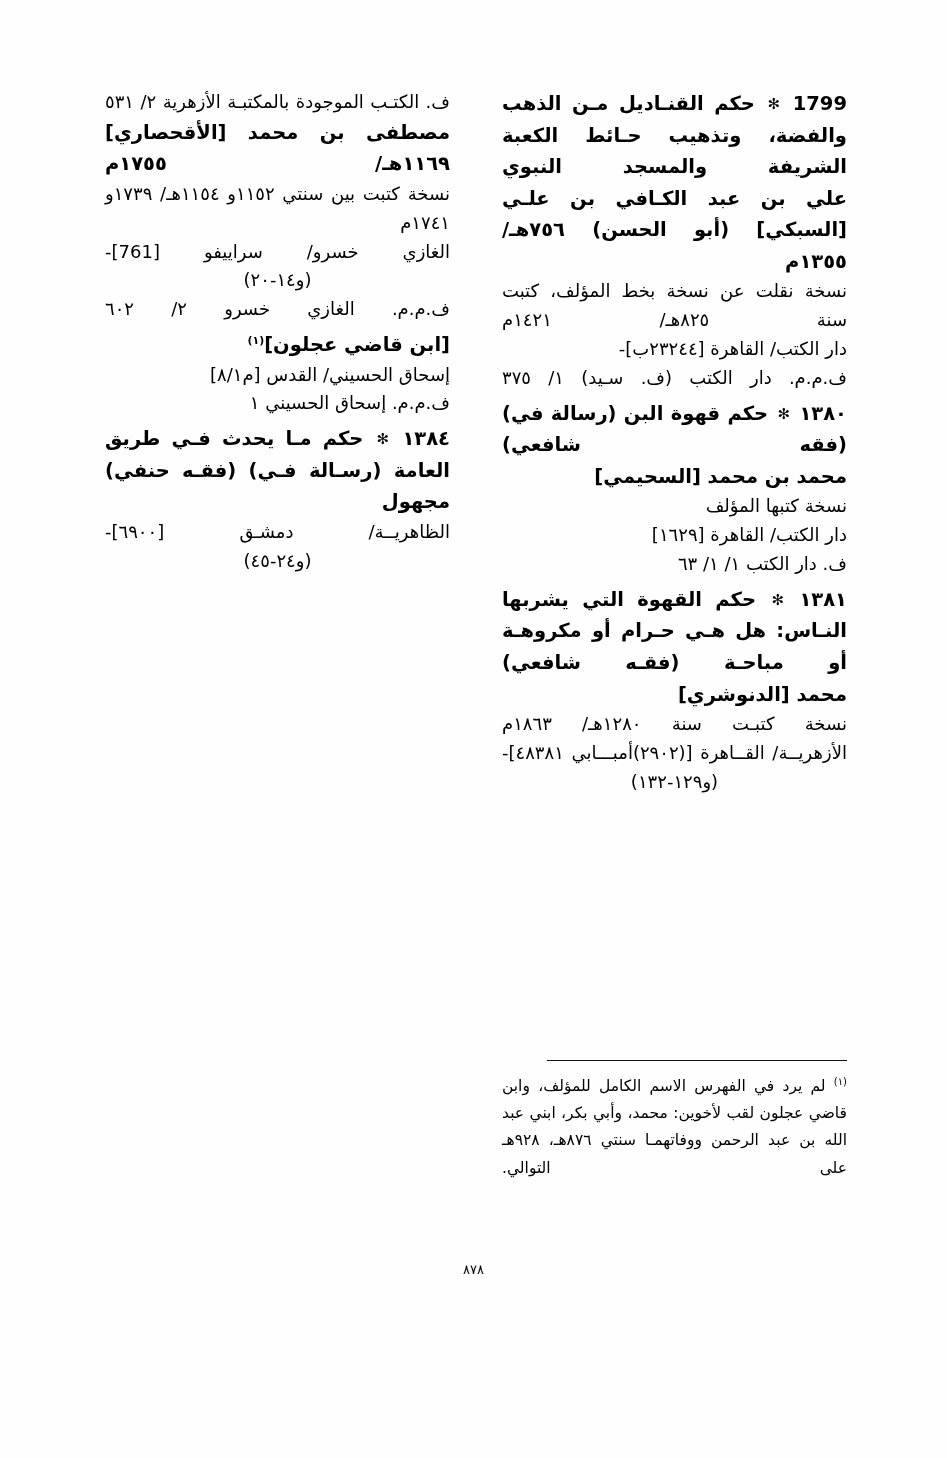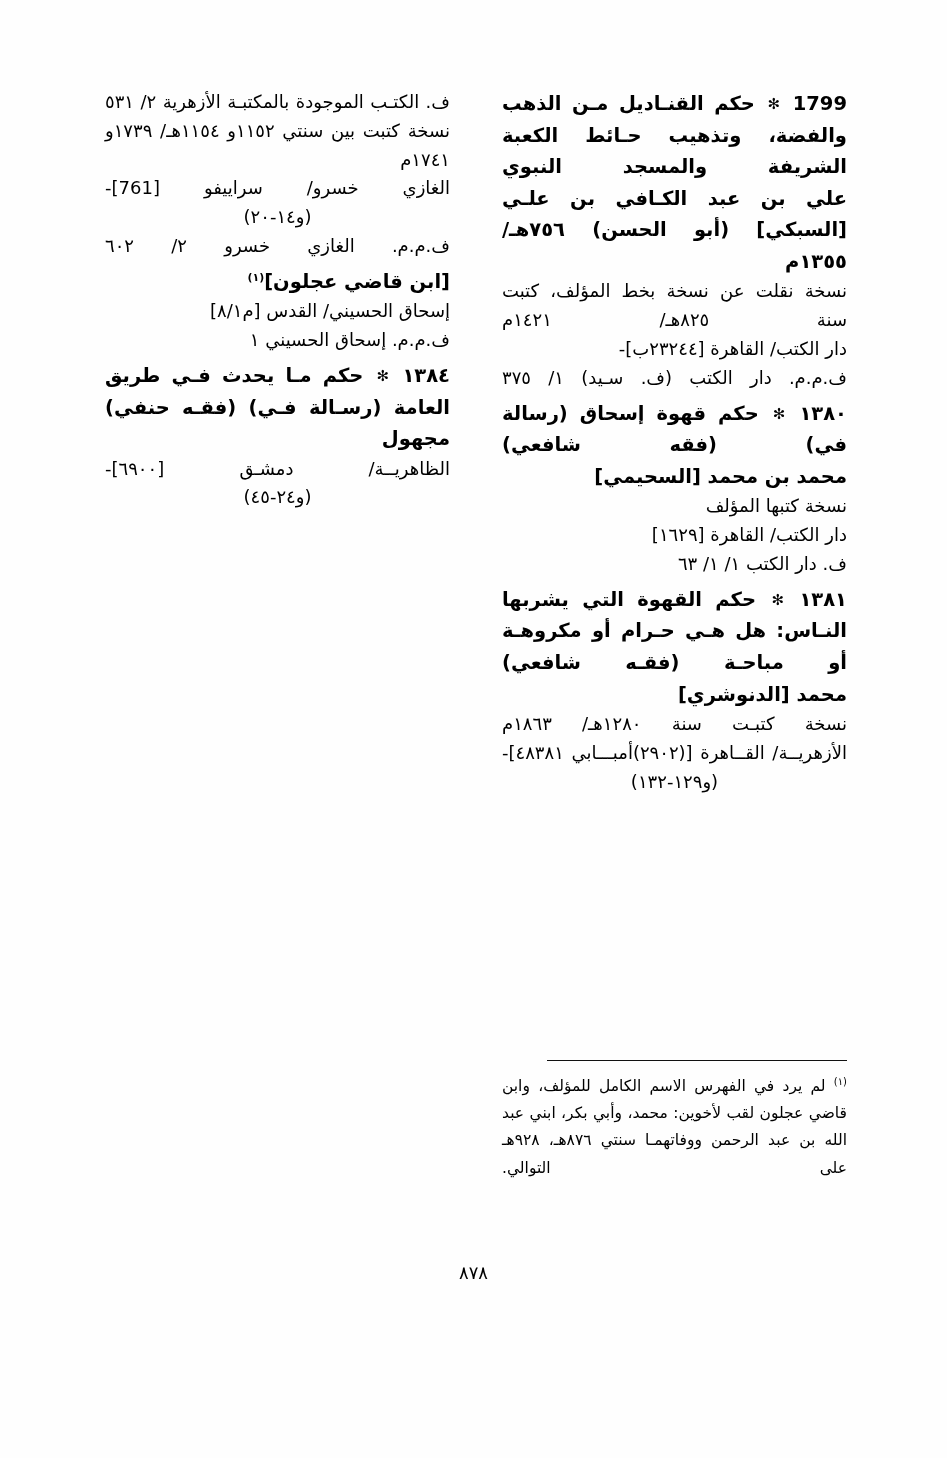--- a/index.html
+++ b/index.html
@@ -99,21 +99,21 @@
   .footnote .sup {
     font-size: 10px;
     vertical-align: super;
   }
   .page-number {
     position: absolute;
     top: 1262px;
     left: 0;
     right: 0;
     text-align: center;
-    font-size: 18px;
+    font-size: 13px;
     letter-spacing: 1px;
   }
   .sup-mark {
     font-size: 11px;
     vertical-align: super;
   }
 </style>
 </head>
 <body>
 
@@ -134,21 +134,21 @@
         <div class="meta plain">دار الكتب/ القاهرة [٢٣٢٤٤ب]-</div>
         <div class="meta">ف.م.م. دار الكتب (ف. سـيد) ١/ ٣٧٥</div>
       </div>
 
       <div class="gap-sm"></div>
 
       <div class="entry">
         <div class="entry-head">
           <span class="num">١٣٨٠</span>
           <span class="star">✻</span>
-          <span>حكم قهوة إسحاق (رسالة في) (فقه شافعي)</span>
+          <span>حكم قهوة البن (رسالة في) (فقه شافعي)</span>
         </div>
         <div class="author plain">محمد بن محمد [السحيمي]</div>
         <div class="meta plain">نسخة كتبها المؤلف</div>
         <div class="meta plain">دار الكتب/ القاهرة [١٦٢٩]</div>
         <div class="meta plain">ف. دار الكتب ١/ ١/ ٦٣</div>
       </div>
 
       <div class="gap-sm"></div>
 
       <div class="entry">
@@ -163,20 +163,21 @@
         <div class="meta center-last">(و١٢٩-١٣٢)</div>
       </div>
 
     </div>
 
     <div class="col">
 
       <div class="meta">ف. الكتـب الموجودة بالمكتبـة الأزهرية ٢/ ٥٣١</div>
 
       <div class="entry">
+        <div class="author">مصطفى بن محمد [الأقحصاري] ١١٦٩هـ/ ١٧٥٥م</div>
         <div class="meta">نسخة كتبت بين سنتي ١١٥٢و ١١٥٤هـ/ ١٧٣٩و ١٧٤١م</div>
         <div class="meta">الغازي خسرو/ سراييفو [761]-</div>
         <div class="meta center-last">(و١٤-٢٠)</div>
         <div class="meta">ف.م.م. الغازي خسرو ٢/ ٦٠٢</div>
       </div>
 
       <div class="gap-sm"></div>
 
       <div class="entry">
         <div class="author plain">

